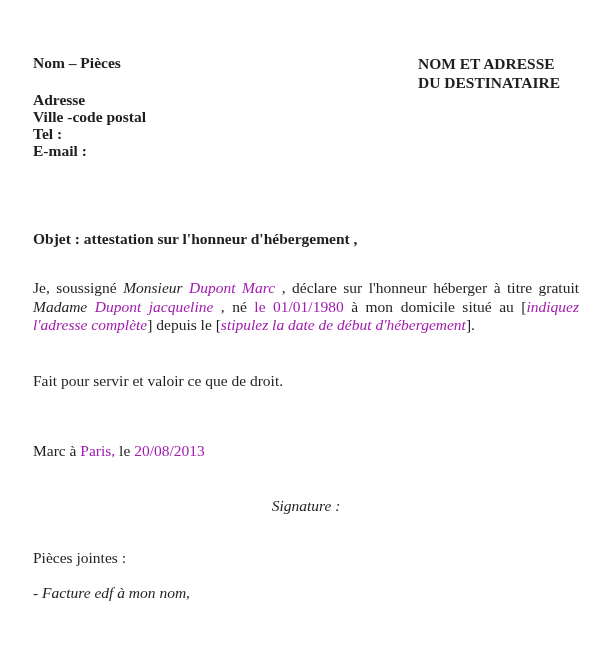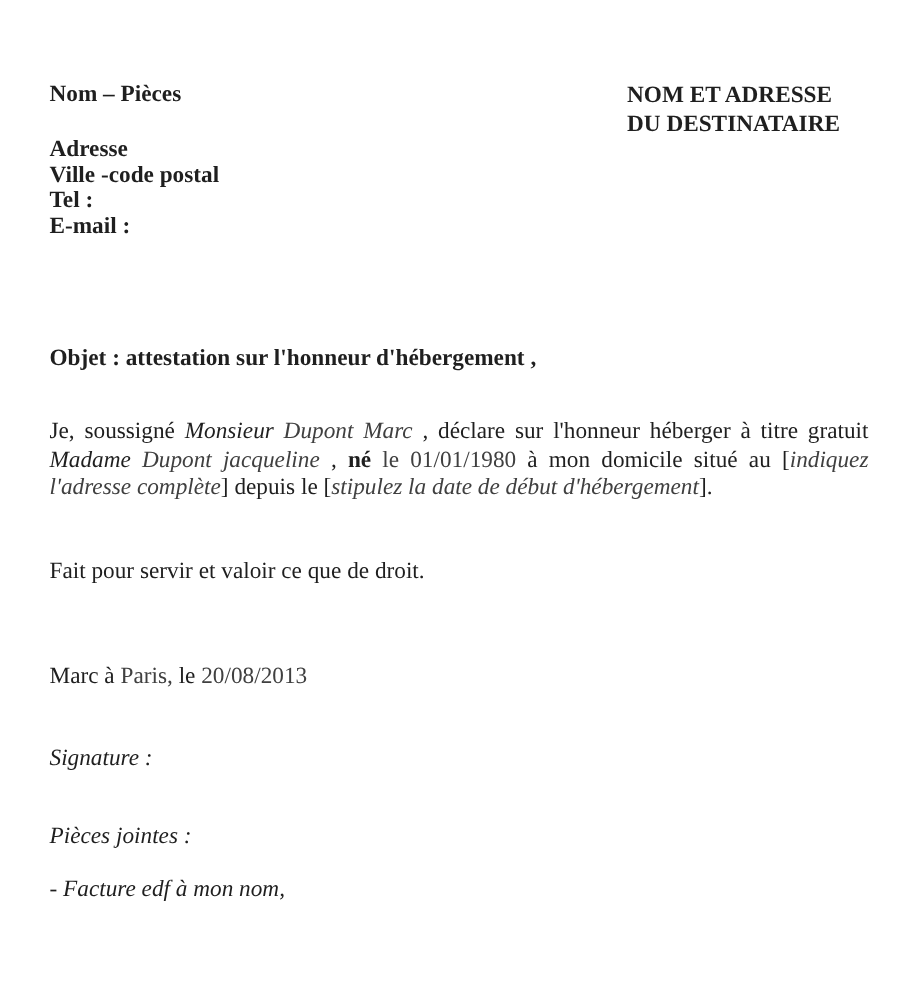--- a/index.html
+++ b/index.html
@@ -16,23 +16,23 @@
     font-size: 15.5px;
     line-height: 18px;
     color: #1f1f1f;
   }
   .page {
     position: absolute;
     inset: 0;
     background: #ffffff;
   }
   .abs { position: absolute; }
-  .bold { font-weight: bold; }
+  .bold { font-weight: normal; }
   .italic { font-style: italic; }
-  .red { color: #404040; }
+  .red { color: #a21caf; }
   .header-left {
     left: 33px; top: 54px;
     font-weight: bold;
   }
   .header-right {
     left: 418px; top: 54px;
     font-weight: bold;
     line-height: 19px;
   }
   .sender-block {
@@ -52,26 +52,25 @@
   }
   .validity-line {
     left: 33px; top: 372px;
   }
   .date-line {
     left: 33px; top: 442px;
   }
   .signature-line {
     left: 33px; top: 497px;
     width: 546px;
-    text-align: left;
+    text-align: center;
     font-style: italic;
   }
   .attachments-title {
     left: 33px; top: 549px;
-    font-style: italic;
   }
   .attachments-list {
     left: 33px; top: 584px;
     font-style: italic;
     line-height: 17.5px;
   }
 </style>
 </head>
 <body>
 

